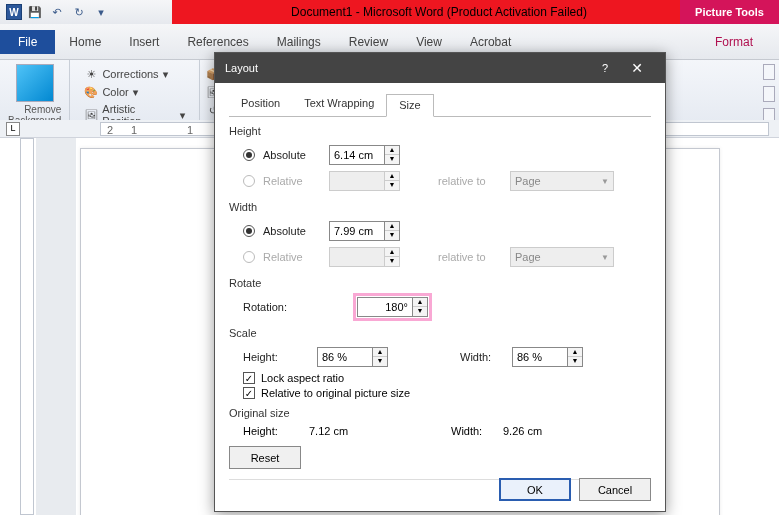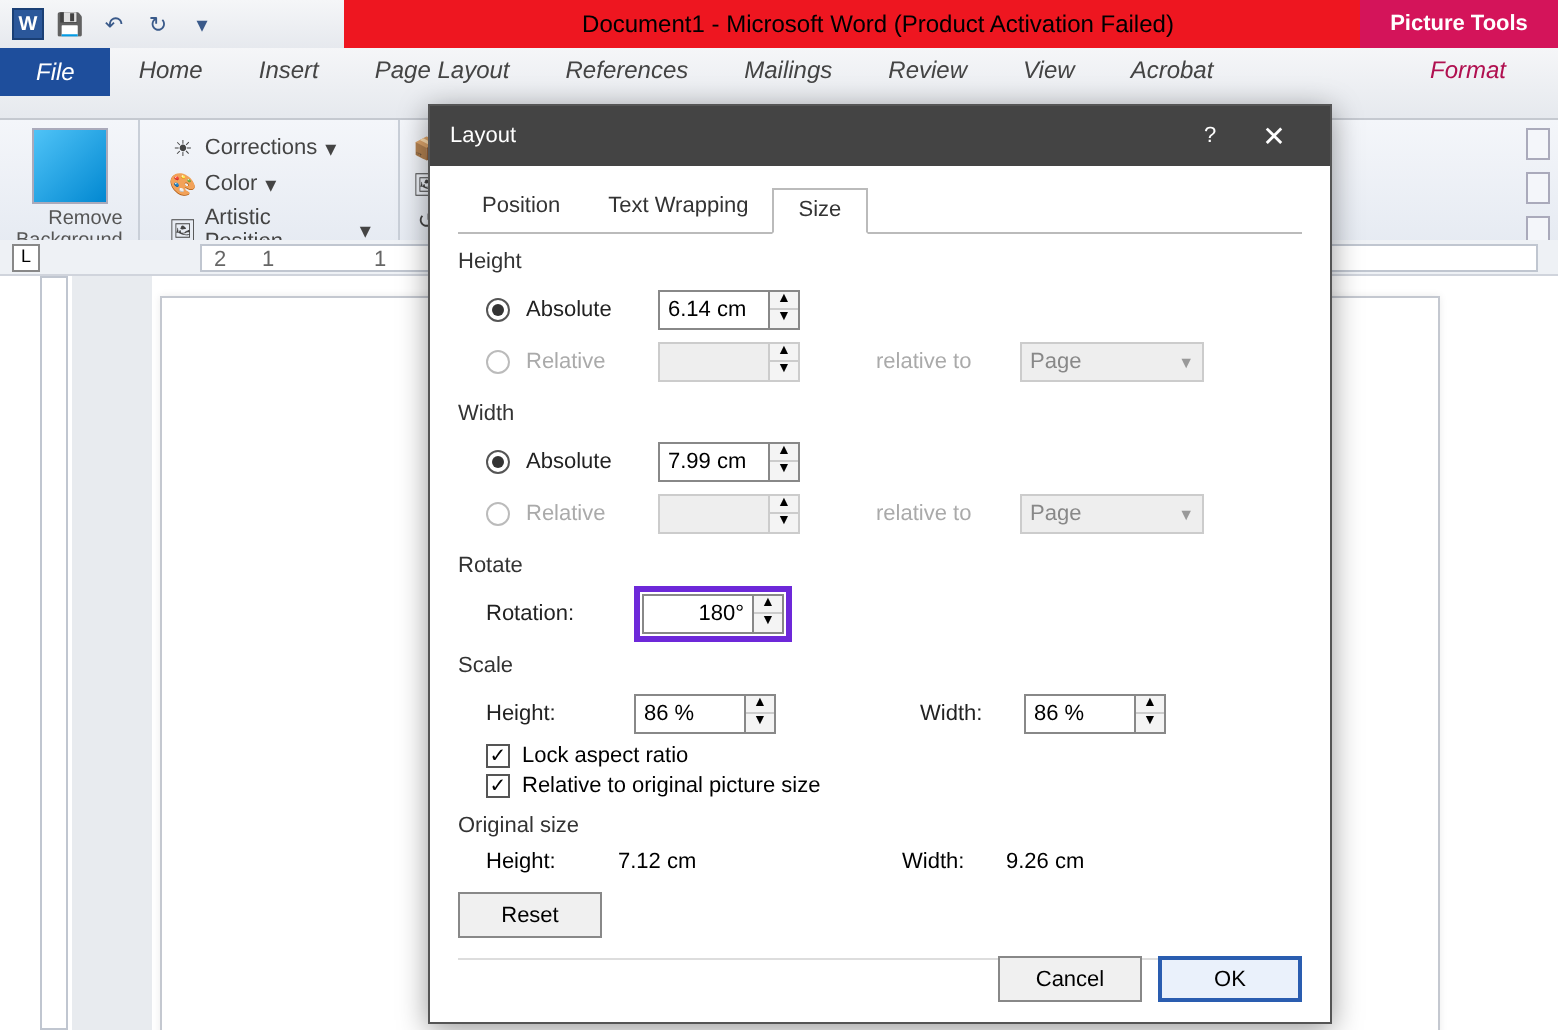--- a/index.html
+++ b/index.html
@@ -7,21 +7,21 @@
 
 
 .titlebar { height:24px; background:linear-gradient(#f5f6f8,#e6e9ee); display:flex; align-items:center; position:relative; }
 .qat { display:flex; align-items:center; gap:4px; padding:0 6px; }
 .word-icon { width:16px; height:16px; background:#2b579a; color:#fff; font-weight:bold; font-size:10px; display:flex; align-items:center; justify-content:center; border:1px solid #1a3f75; }
 .qat-btn { width:18px; height:18px; display:flex; align-items:center; justify-content:center; color:#3a5a8a; cursor:pointer; }
 .title-red { position:absolute; left:172px; right:84px; top:0; height:24px; background:#ee1620; display:flex; align-items:center; justify-content:center; color:#000; font-size:12px;padding-left:11px; }
 .pic-tools { position:absolute; right:0; top:0; height:24px; width:99px; background:#d4145a; color:#fff; display:flex; align-items:center; justify-content:center; font-weight:600; }
 
 
-.ribbon-tabs { height:36px; background:linear-gradient(#f5f6f8,#e6e9ee); display:flex; align-items:flex-start; border-bottom:1px solid #c5c9d0;font-style:italic; }
+.ribbon-tabs { height:36px; background:linear-gradient(#f5f6f8,#e6e9ee); display:flex; align-items:center; border-bottom:1px solid #c5c9d0; }
 .file-tab { background:#1e4e9c; color:#fff; padding:4px 18px; height:24px; display:flex; align-items:center; font-size:12px; }
 .rtab { padding:4px 14px; color:#444; cursor:pointer; font-size:12px; }
 .rtab.format { margin-left:auto; margin-right:12px; color:#b01050; }
 
 
 .ribbon-body { height:72px; background:linear-gradient(#f4f6fa,#e4e9f1); border-bottom:1px solid #c5c9d0; display:flex; position:relative; }
 .rgroup { border-right:1px solid #c9cfd8; padding:2px 8px 0; display:flex; flex-direction:column; align-items:center; }
 .rm-bg { width:38px; height:38px; background:linear-gradient(135deg,#4fc3f7,#0288d1); border:1px solid #aab; margin:2px 0; }
 .rlabel { color:#555; font-size:10px; text-align:right; line-height:11px; }
 .rstack { display:flex; flex-direction:column; gap:2px; padding:4px 4px 0; }
@@ -63,25 +63,25 @@
 .rlbl.disabled { color:#aaa; }
 .spin { display:flex; align-items:center; }
 .spin input { width:56px; height:20px; border:1px solid #888; padding:0 4px; font-size:11px; }
 .spin input:disabled { background:#eee; border-color:#ccc; color:#aaa; }
 .spin .btns { display:flex; flex-direction:column; border:1px solid #888; border-left:none; }
 .spin .btns.disabled { border-color:#ccc; }
 .spin .sb { width:14px; height:9px; font-size:7px; line-height:7px; text-align:center; background:#f4f4f4; border-bottom:1px solid #ccc; cursor:pointer; }
 .spin .sb:last-child { border-bottom:none; }
 .rel-label { width:64px; margin-left:30px; color:#222; }
 .rel-label.disabled { color:#aaa; }
-.combo { width:92px; height:20px; border:1px solid #ccc; background:#eee; color:#888; padding:0 4px; display:flex; align-items:center; justify-content:space-between;gap:18px; }
+.combo { width:104px; height:20px; border:1px solid #ccc; background:#eee; color:#888; padding:0 4px; display:flex; align-items:center; justify-content:space-between;gap:18px; }
 .combo .cv { font-size:11px; }
 .combo .ca { font-size:8px; color:#999; }
 
-.hl-red { border:3px solid #6d28d9; padding:1px; display:inline-flex; }
+.hl-red { border:3px solid #f9a8d4; padding:1px; display:inline-flex;margin-left:36px; }
 
 .chk { display:flex; align-items:center; gap:6px; margin:3px 0 3px 14px; }
 .chk .box { width:12px; height:12px; border:1px solid #555; display:flex; align-items:center; justify-content:center; font-size:10px; }
 
 .static-row { display:flex; align-items:center; margin:4px 0 2px 14px; gap:8px; }
 .static-row .lbl { width:58px; }
 .static-row .val { width:70px; }
 
 .btnbar { position:absolute; bottom:10px; right:14px; display:flex; gap:8px; }
 .btn { width:72px; height:23px; border:1px solid #888; background:#f0f0f0; display:flex; align-items:center; justify-content:center; cursor:pointer; }
@@ -101,21 +101,20 @@
     <div class="qat-btn">▾</div>
   </div>
   <div class="title-red">Document1 - Microsoft Word (Product Activation Failed)</div>
   <div class="pic-tools">Picture Tools</div>
 </div>
 
 <div class="ribbon-tabs">
   <div class="file-tab">File</div>
   <div class="rtab">Home</div>
   <div class="rtab">Insert</div>
-  <div class="rtab">Page Layout</div>
   <div class="rtab">References</div>
   <div class="rtab">Mailings</div>
   <div class="rtab">Review</div>
   <div class="rtab">View</div>
   <div class="rtab">Acrobat</div>
   <div class="rtab format">Format</div>
 </div>
 
 <div class="ribbon-body">
   <div class="rgroup">
@@ -301,16 +300,16 @@
         <span class="val">9.26 cm</span>
       </div>
       <div class="reset-row">
         <div class="btn">Reset</div>
       </div>
     </div>
 
     <hr class="sep">
   </div>
   <div class="btnbar">
+    <div class="btn primary">OK</div>
     <div class="btn">Cancel</div>
-    <div class="btn primary">OK</div>
   </div>
 </div>
 
 </body></html>

